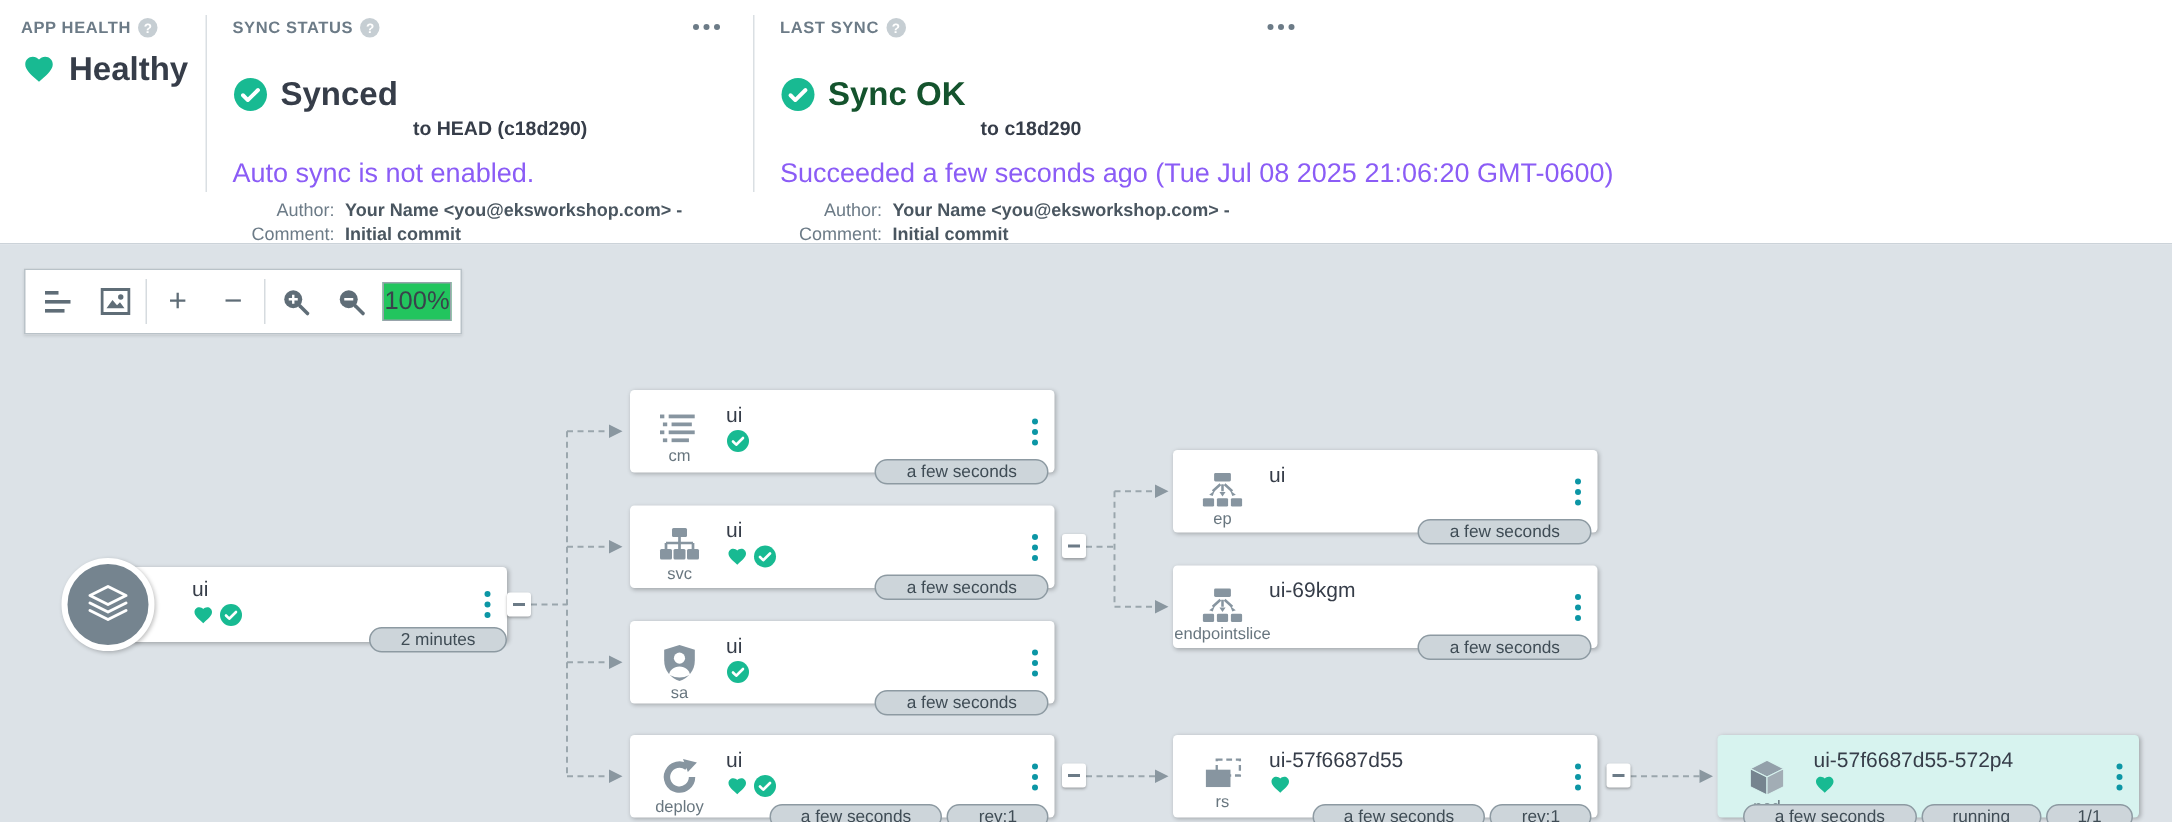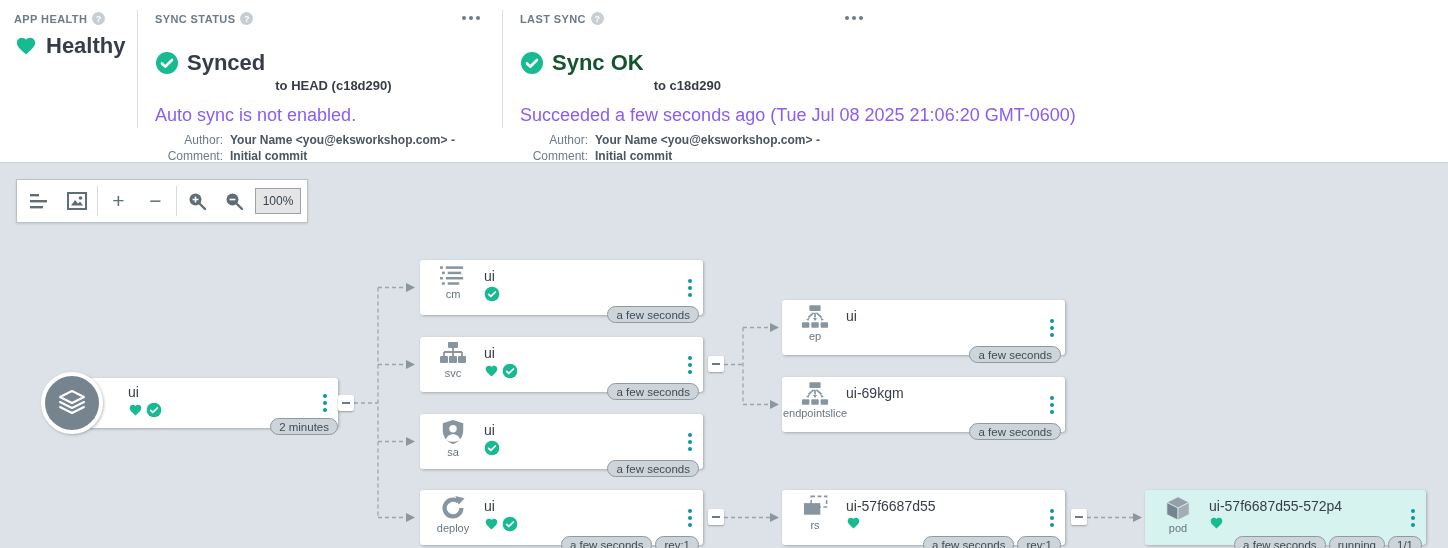--- a/index.html
+++ b/index.html
@@ -32,41 +32,41 @@
   .graph { position:relative; width:1448px; height:411px; background:#dce2e7; }
   .edges { position:absolute; left:0; top:0; }
 
   
   .toolbar { position:absolute; left:16px; top:16px; height:44px; background:#fff;
              border:1px solid #b9c2c8; display:flex; align-items:center; padding:0 4px;
              box-shadow:0 1px 2px rgba(0,0,0,.12); }
   .tbtn { width:37px; height:38px; display:flex; align-items:center; justify-content:center;
           cursor:pointer; color:#5f6d77; font-size:21px; font-weight:400; }
   .tdiv { width:1px; height:30px; background:#d6dbdf; margin:0 2px; }
-  .zoombox { width:46px; height:26px; border:1px solid #98a3ab; background:#e5e5e5;
-             font-size:12px; color:#39434b; display:flex; align-items:center;
+  .zoombox { width:46px; height:26px; border:1px solid #98a3ab; background:#22c55e;
+             font-size:17px; color:#39434b; display:flex; align-items:center;
              justify-content:center; margin:0 2px 0 2px; }
 
   
   .node { position:absolute; width:283px; height:55px; background:#fff; border-radius:3px;
           box-shadow:1px 1px 3px rgba(0,0,0,.25); cursor:pointer; }
   .node.pod-hl { background:#d7f3ef; }
-  .icon-wrap { position:absolute; left:8px; top:5px; width:50px; height:45px;
+  .icon-wrap { position:absolute; left:8px; top:15px; width:50px; height:45px;
                display:flex; flex-direction:column; align-items:center; }
   .icon-wrap svg { display:block; }
   .kind { font-size:11px; color:#68767f; margin-top:1px; white-space:nowrap; }
   .ntitle { position:absolute; left:64px; top:8px; font-size:14px; color:#363d49;
             white-space:nowrap; }
   .nstatus { position:absolute; left:64px; top:26px; display:flex; gap:3px; align-items:center; }
   .dots { position:absolute; right:8px; top:50%; transform:translateY(-50%);
           display:flex; flex-direction:column; gap:3px; cursor:pointer; padding:3px; }
   .dots i { width:4px; height:4px; border-radius:50%; background:#0c96a5; }
   .badges { position:absolute; right:4px; bottom:-8px; display:flex; gap:3px; }
   .badge { background:#cdd5da; border:1px solid #8d9aa2; border-radius:9px; height:17px;
-           padding:0 8px; font-size:11.5px; color:#3f4c55; display:flex; align-items:center;
+           padding:0 20px; font-size:11.5px; color:#3f4c55; display:flex; align-items:center;
            white-space:nowrap; }
 
   
   .appnode { position:absolute; left:88px; top:215px; width:250px; height:50px;
              background:#fff; border-radius:3px; box-shadow:1px 1px 3px rgba(0,0,0,.25);
              cursor:pointer; }
   .appcircle { position:absolute; left:-47px; top:-6px; width:62px; height:62px;
                border-radius:50%; background:#75848f; border:4px solid #fff;
                box-shadow:1px 1px 3px rgba(0,0,0,.25); display:flex; align-items:center;
                justify-content:center; }

